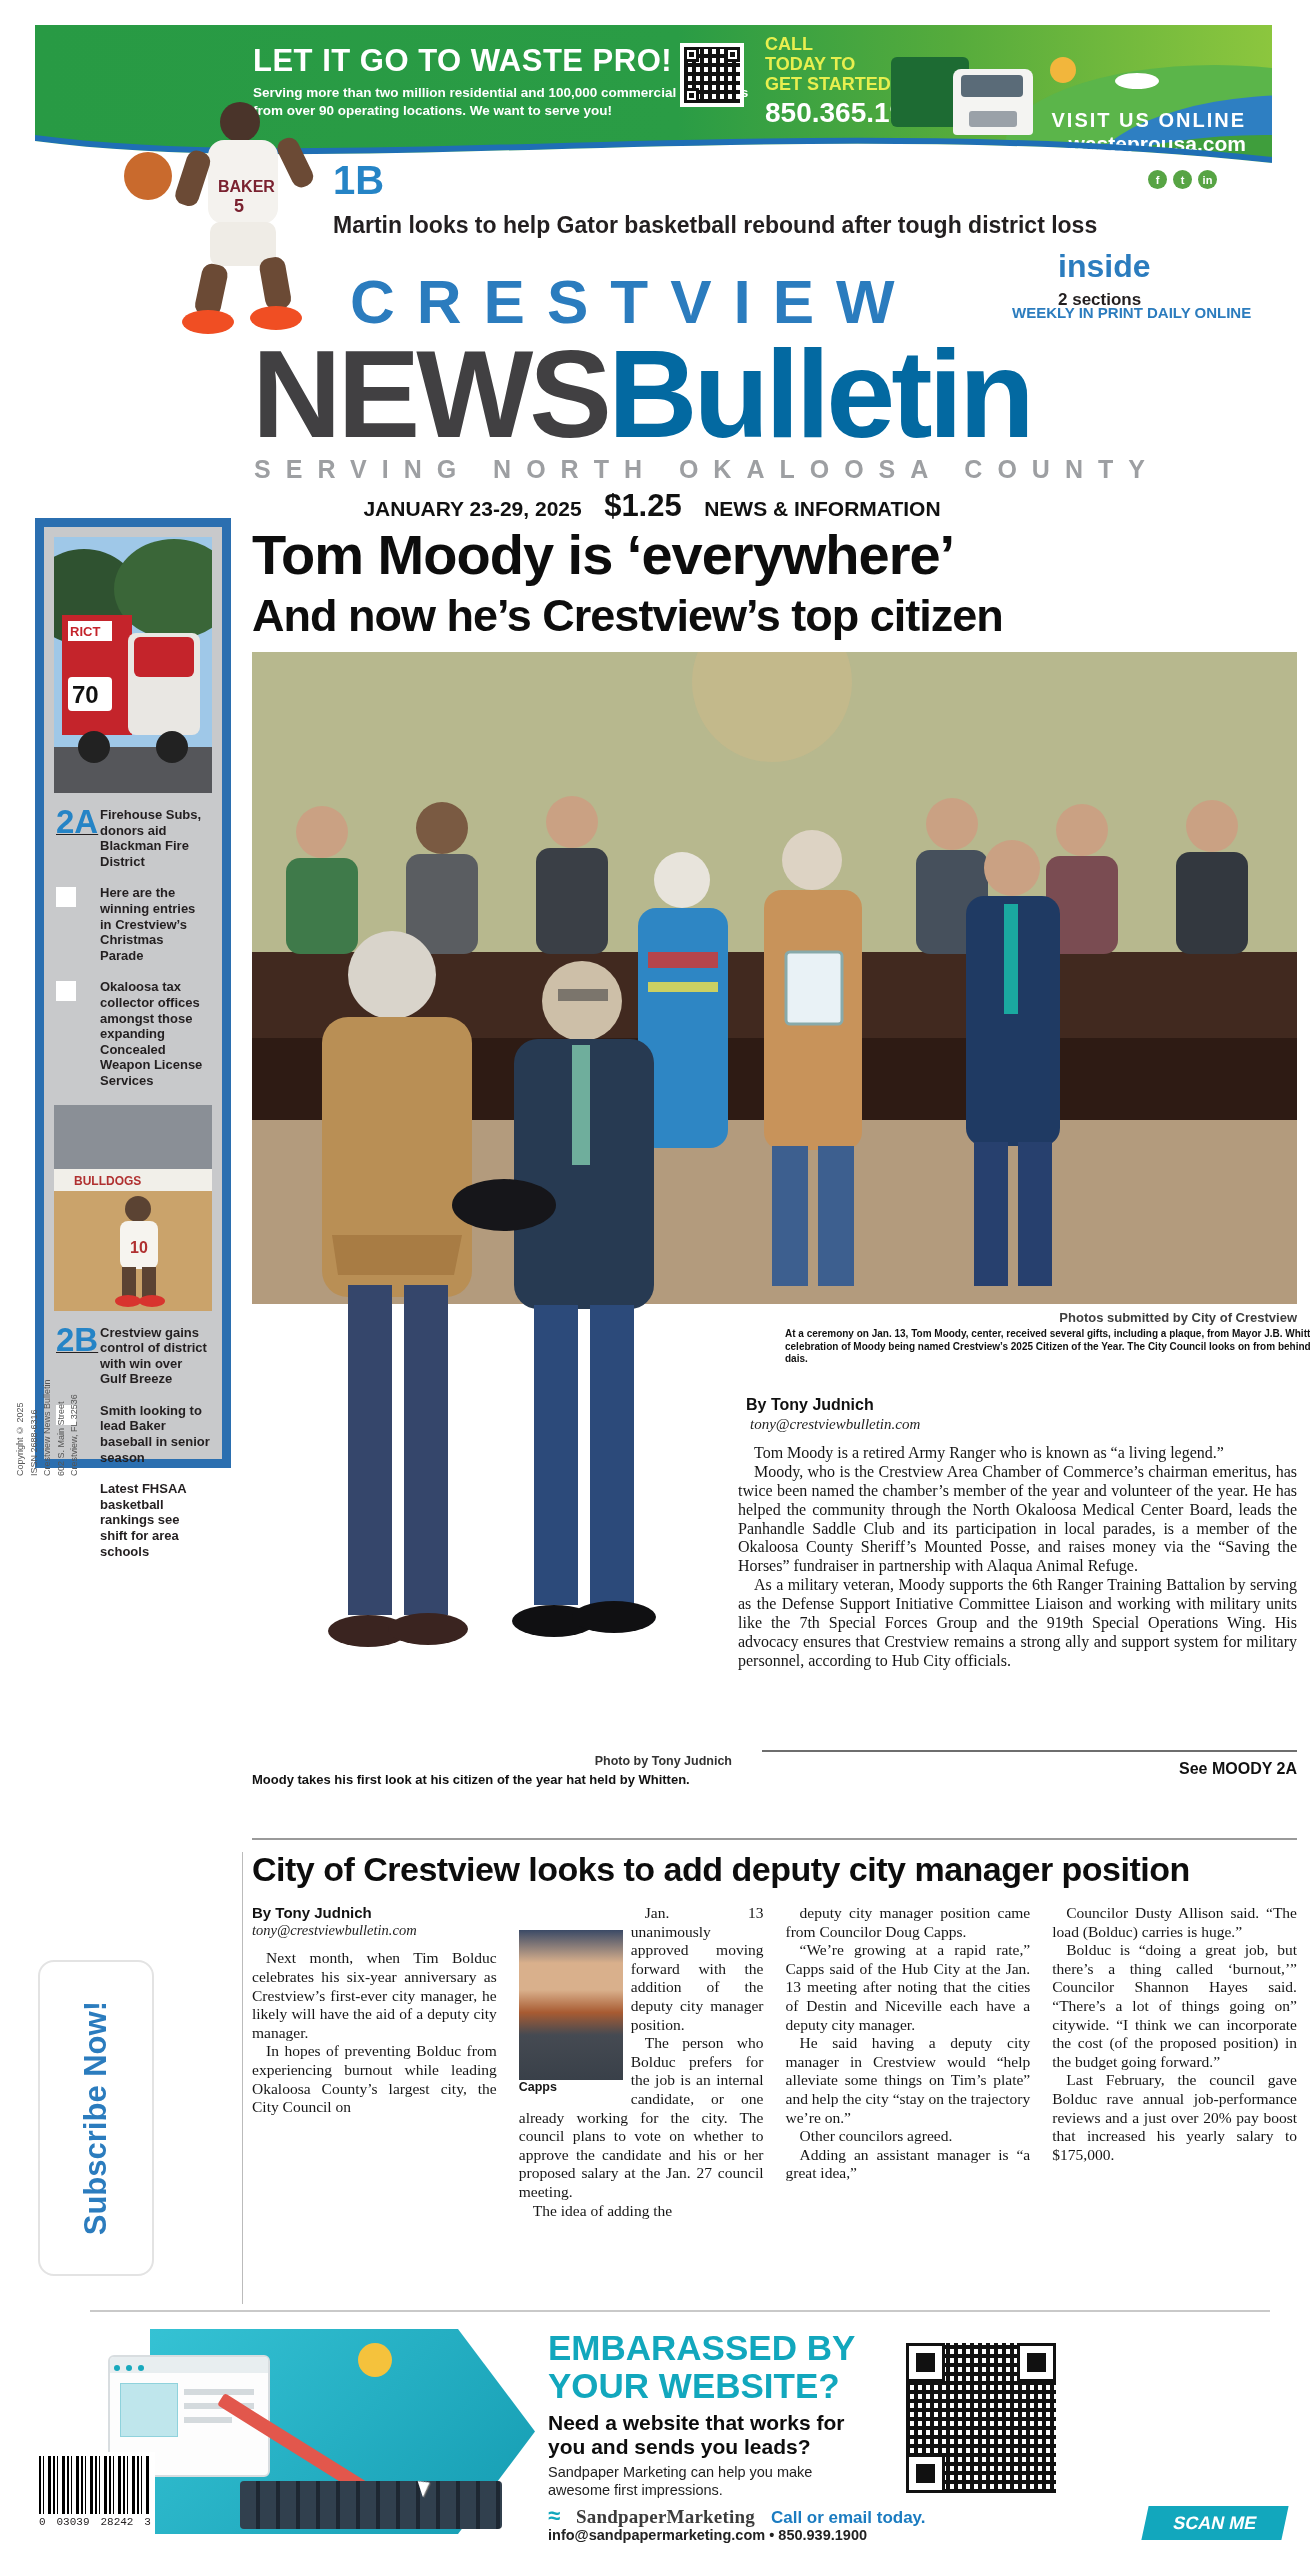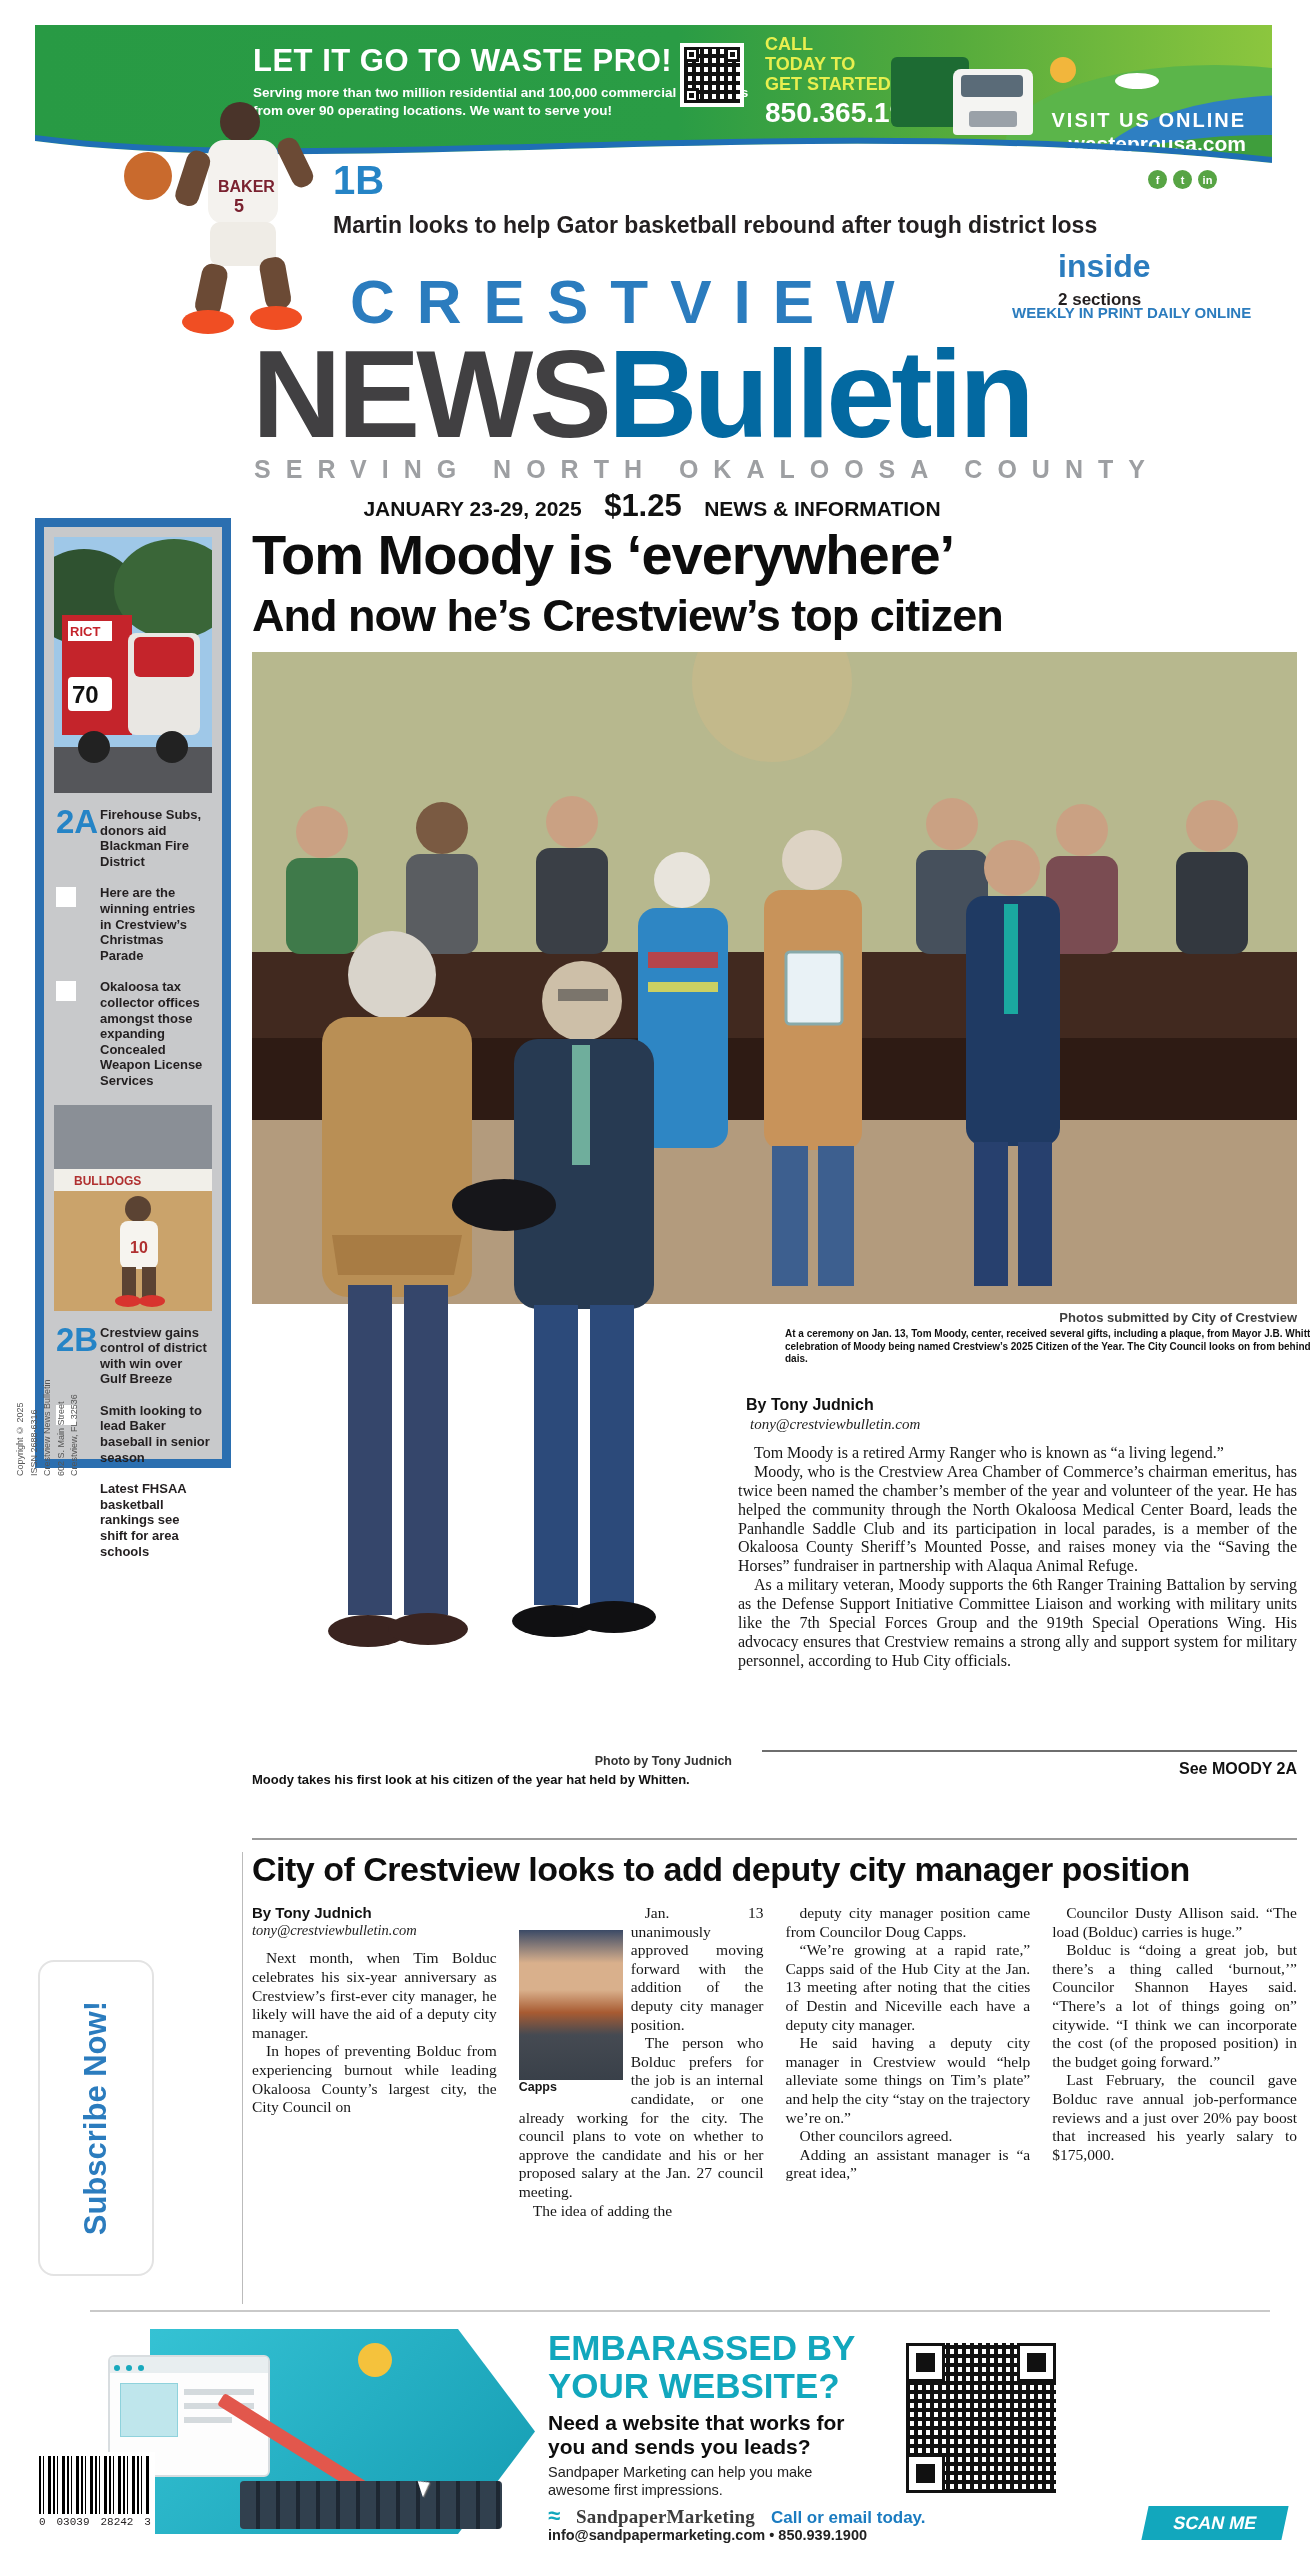--- a/index.html
+++ b/index.html
@@ -56,21 +56,21 @@
   .dateline{left:252px;top:488px;width:800px;text-align:center;}
   .dl-date{font-size:21px;font-weight:800;color:#111;margin-right:18px;}
   .dl-price{font-size:31px;font-weight:900;color:#111;margin-right:18px;}
   .dl-info{font-size:21px;font-weight:800;color:#111;}
 
   
   .sidebar{left:35px;top:518px;width:196px;height:950px;background:#c8c9cb;border:9px solid #2b6fb0;box-sizing:border-box;}
   .sb-photo{margin:10px auto 0;width:158px;display:block;}
   .sb-rows{padding:14px 12px 0 12px;}
   .sb-row{display:flex;margin-bottom:16px;}
-  .sb-mark{width:44px;flex:0 0 44px;}
+  .sb-mark{width:44px;flex:0 0 44px;text-decoration:underline;}
   .sb-page{font-size:33px;font-weight:900;color:#2584c6;line-height:.9;}
   .sb-bullet{width:20px;height:20px;background:#fff;margin-top:2px;}
   .sb-text{font-size:13px;font-weight:800;color:#231f20;line-height:1.2;}
 
   
   .copyright{left:14px;top:1296px;height:180px;writing-mode:vertical-rl;transform:rotate(180deg);
              font-size:9px;color:#555;line-height:1.5;}
   .copyright span{display:block;}
   .subscribe-box{left:38px;top:1960px;width:112px;height:312px;border:2px solid #e3e3e3;border-radius:16px;
                  display:flex;align-items:center;justify-content:center;background:#fff;}

